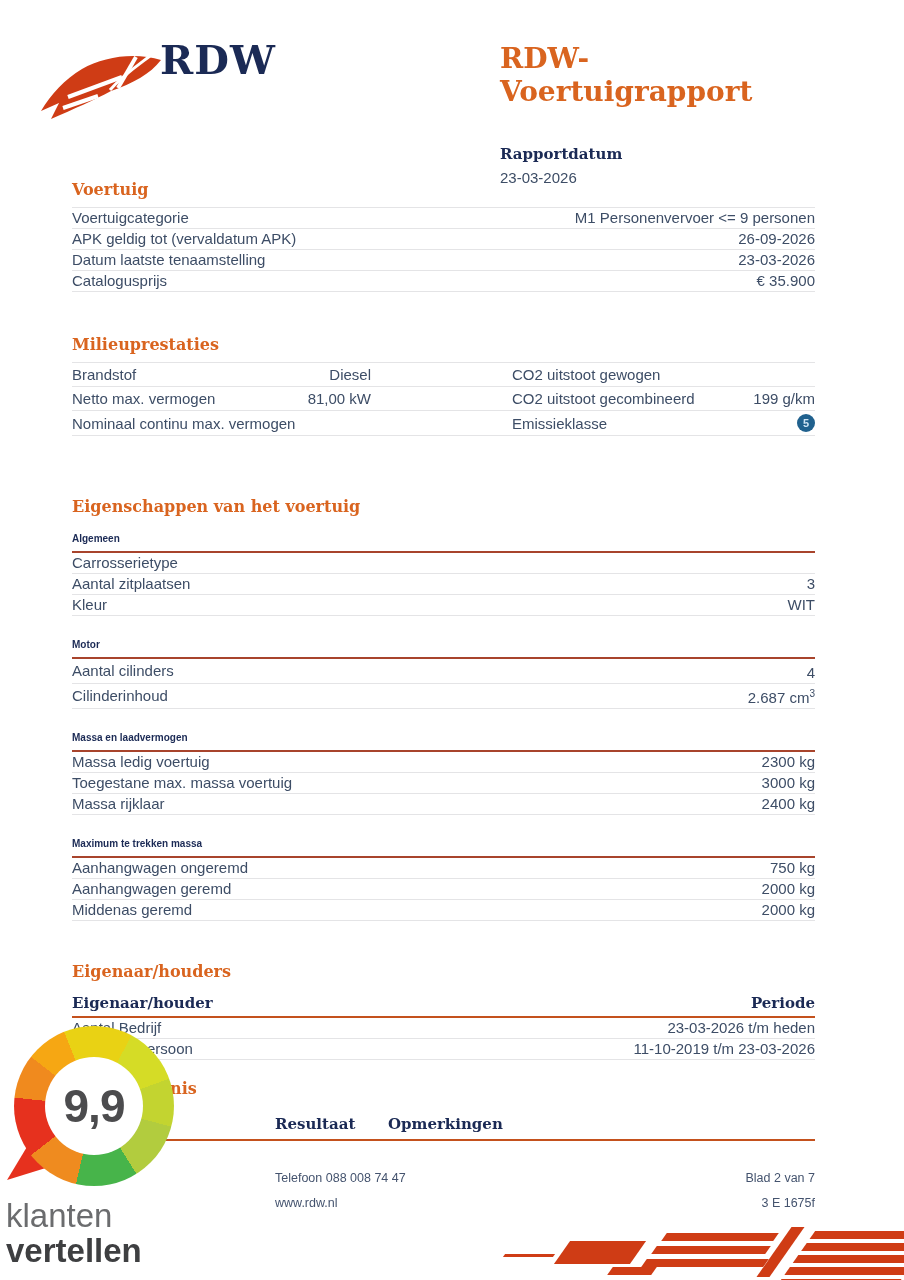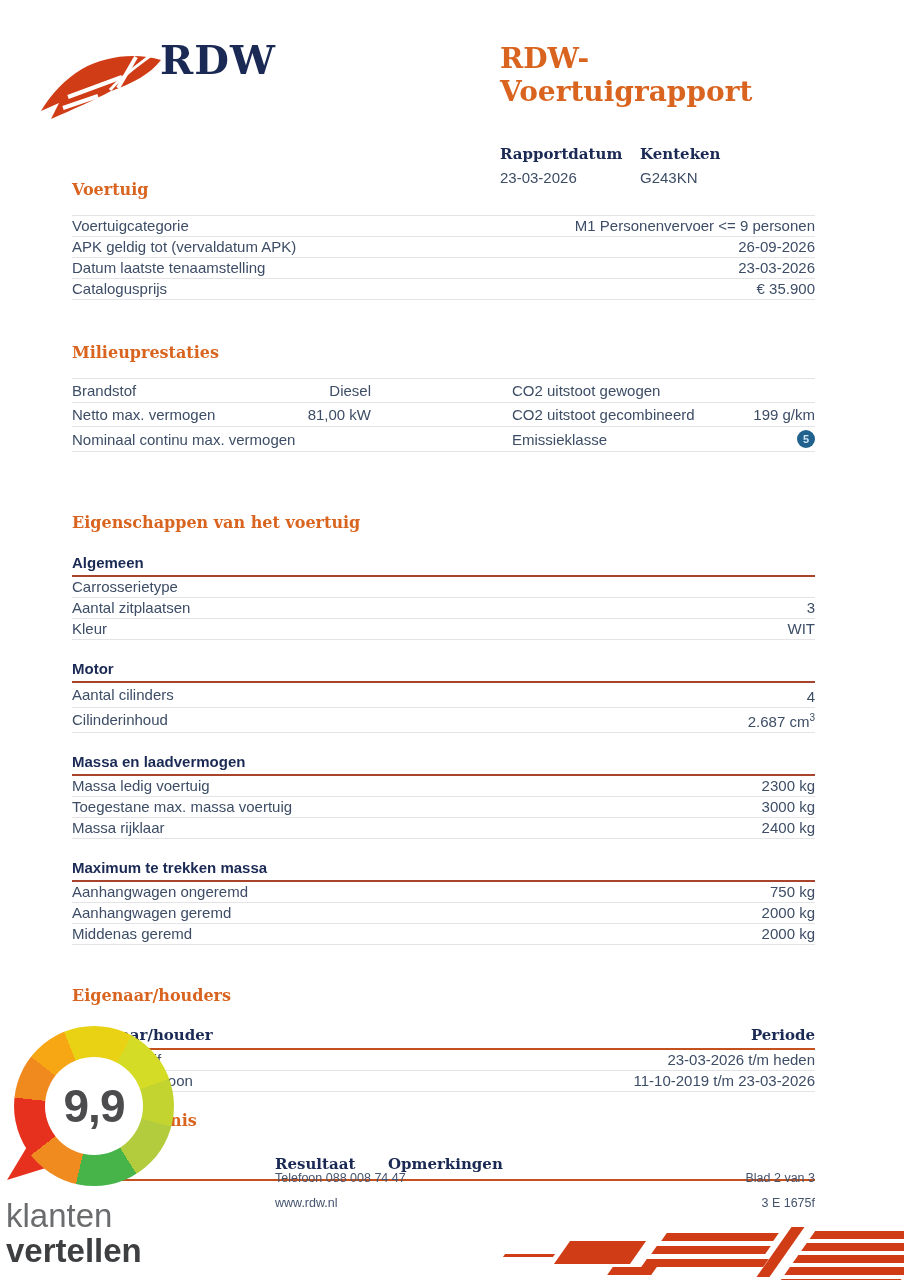--- a/index.html
+++ b/index.html
@@ -13,38 +13,38 @@
   .head-right{position:absolute;left:500px;top:42px;width:316px;}
   .doc-title{font-family:"DejaVu Serif",serif;font-weight:bold;font-size:28px;color:#d9641f;}
   .head-cols{display:flex;margin-top:22px;}
   .head-col{width:140px;margin-top:15px;}
   .head-label{font-family:"DejaVu Serif",serif;font-weight:bold;font-size:15px;color:#1b2a55;}
   .head-value{font-size:15px;margin-top:6px;color:#3d4d66;}
 
   
   .content{position:absolute;left:72px;top:181px;width:743px;}
   .sec-title{font-family:"DejaVu Serif",serif;font-weight:bold;font-size:16px;line-height:18px;
-             color:#d9641f;padding-bottom:16px;border-bottom:1px solid #e4e4e6;}
+             color:#d9641f;padding-bottom:8px;border-bottom:1px solid #e4e4e6;}
   .sec-title.no-rule{border-bottom:none;}
   .row{display:flex;justify-content:space-between;align-items:center;
        padding:2px 0;line-height:16px;border-bottom:1px solid #e4e4e6;font-size:15px;}
   .row .val{text-align:right;white-space:nowrap;}
   sup{font-size:10px;}
 
   .sec-milieu{margin-top:44px;}
   .m-row{display:flex;align-items:center;border-bottom:1px solid #e4e4e6;
          padding:3px 0;line-height:17px;font-size:15px;}
   .m-left{width:299px;display:flex;justify-content:space-between;}
   .m-spacer{width:141px;}
   .m-right{flex:1;display:flex;justify-content:space-between;align-items:center;}
   .emission-badge{width:18px;height:18px;border-radius:50%;background:#20618e;color:#cfe4f4;
          font-size:11px;font-weight:bold;display:flex;align-items:center;justify-content:center;}
 
   .sec-eigenschappen{margin-top:62px;}
-  .sub-title{font-weight:bold;font-size:15px;line-height:17px;color:#1b2a55;
+  .sub-title{font-weight:bold;font-size:10px;line-height:17px;color:#1b2a55;
              padding-bottom:4px;border-bottom:2px solid #a8442c;}
   .sub-first{margin-top:6px;}
   .sub-gap{margin-top:20px;}
 
   .sec-eigenaar{margin-top:42px;}
   .tbl-head{display:flex;justify-content:space-between;font-family:"DejaVu Serif",serif;
             font-weight:bold;font-size:15px;color:#1b2a55;
             padding:5px 0 4px;border-bottom:2px solid #c4511d;}
 
   .sec-history{margin-top:20px;}
@@ -105,24 +105,20 @@
   </div>
   <div class="brand">RDW</div>
 
   <div class="head-right">
     <div class="doc-title">RDW-Voertuigrapport</div>
     <div class="head-cols">
       <div class="head-col">
         <div class="head-label">Rapportdatum</div>
         <div class="head-value">23-03-2026</div>
       </div>
-      <div class="head-col">
-        <div class="head-label">Kenteken</div>
-        <div class="head-value">G243KN</div>
-      </div>
     </div>
   </div>
 
   <div class="content">
 
     <div class="sec-voertuig">
       <div class="sec-title">Voertuig</div>
       <div class="row">
         <span>Voertuigcategorie</span>
         <span class="val">M1 Personenvervoer &lt;= 9 personen</span>
@@ -259,21 +255,21 @@
     </div>
 
   </div>
 
   <div class="footer">
     <div>
       <div>Telefoon 088 008 74 47</div>
       <div class="line2">www.rdw.nl</div>
     </div>
     <div class="right">
-      <div>Blad 2 van 3</div>
+      <div>Blad 2 van 7</div>
       <div class="line2">3 E 1675f</div>
     </div>
   </div>
 
   <div class="review">
     <div class="ring-wrap">
       <div class="tail"></div>
       <div class="ring"></div>
       <div class="score">9,9</div>
     </div>

